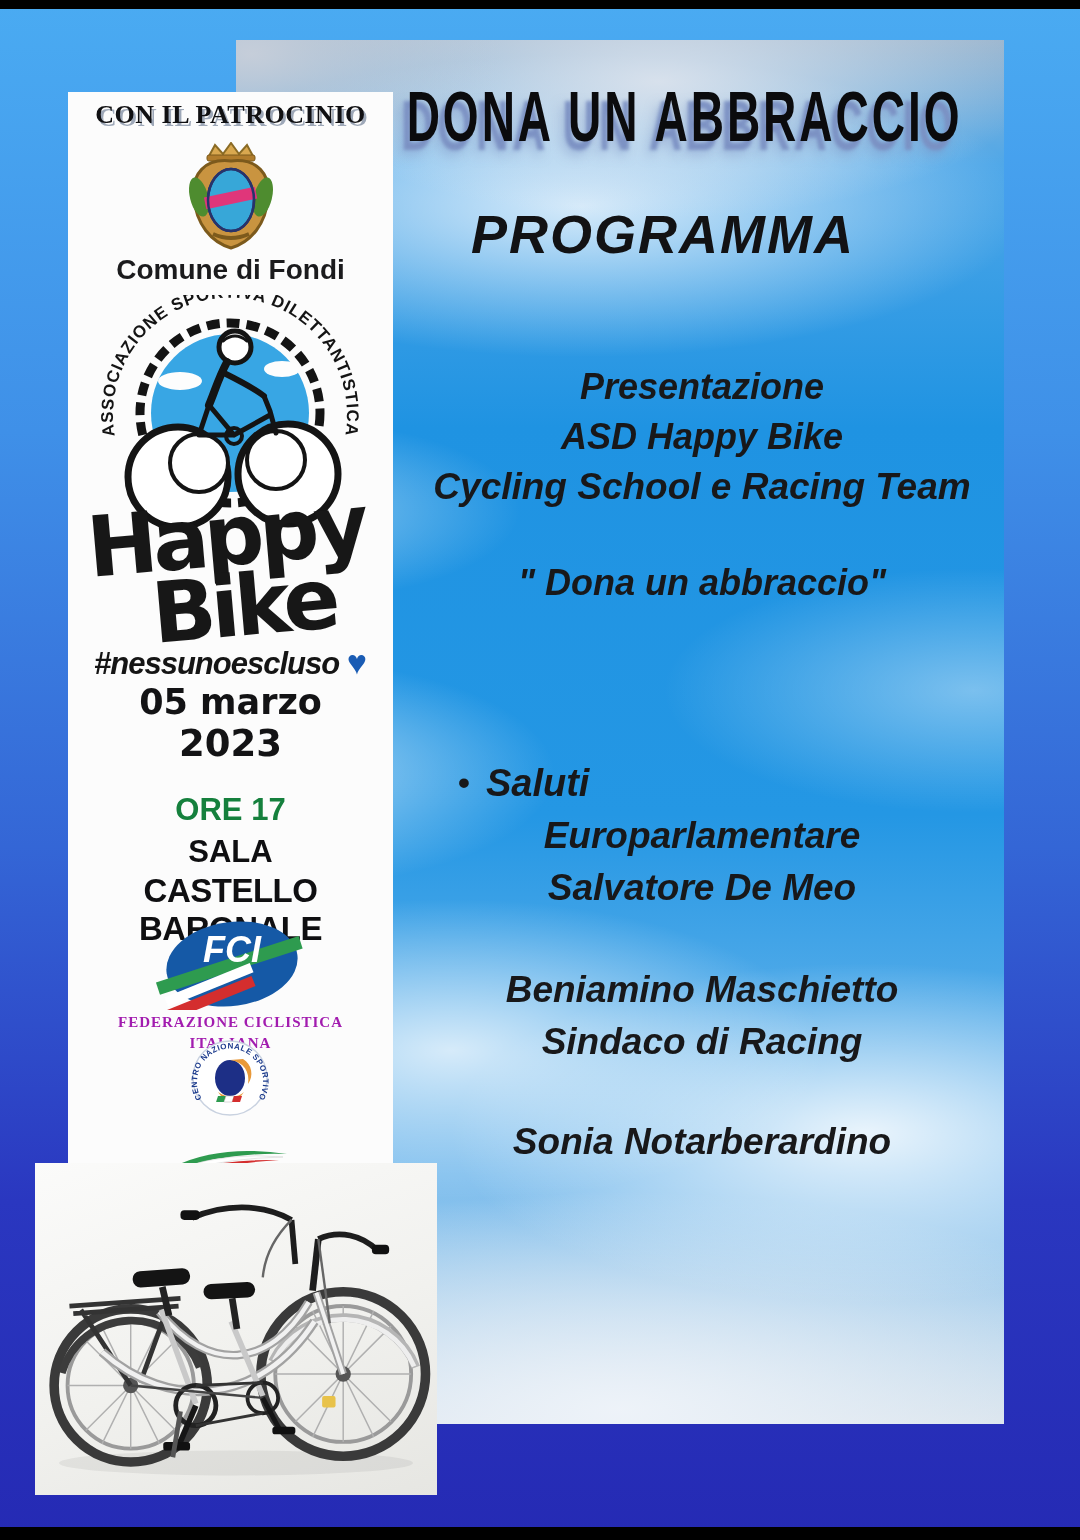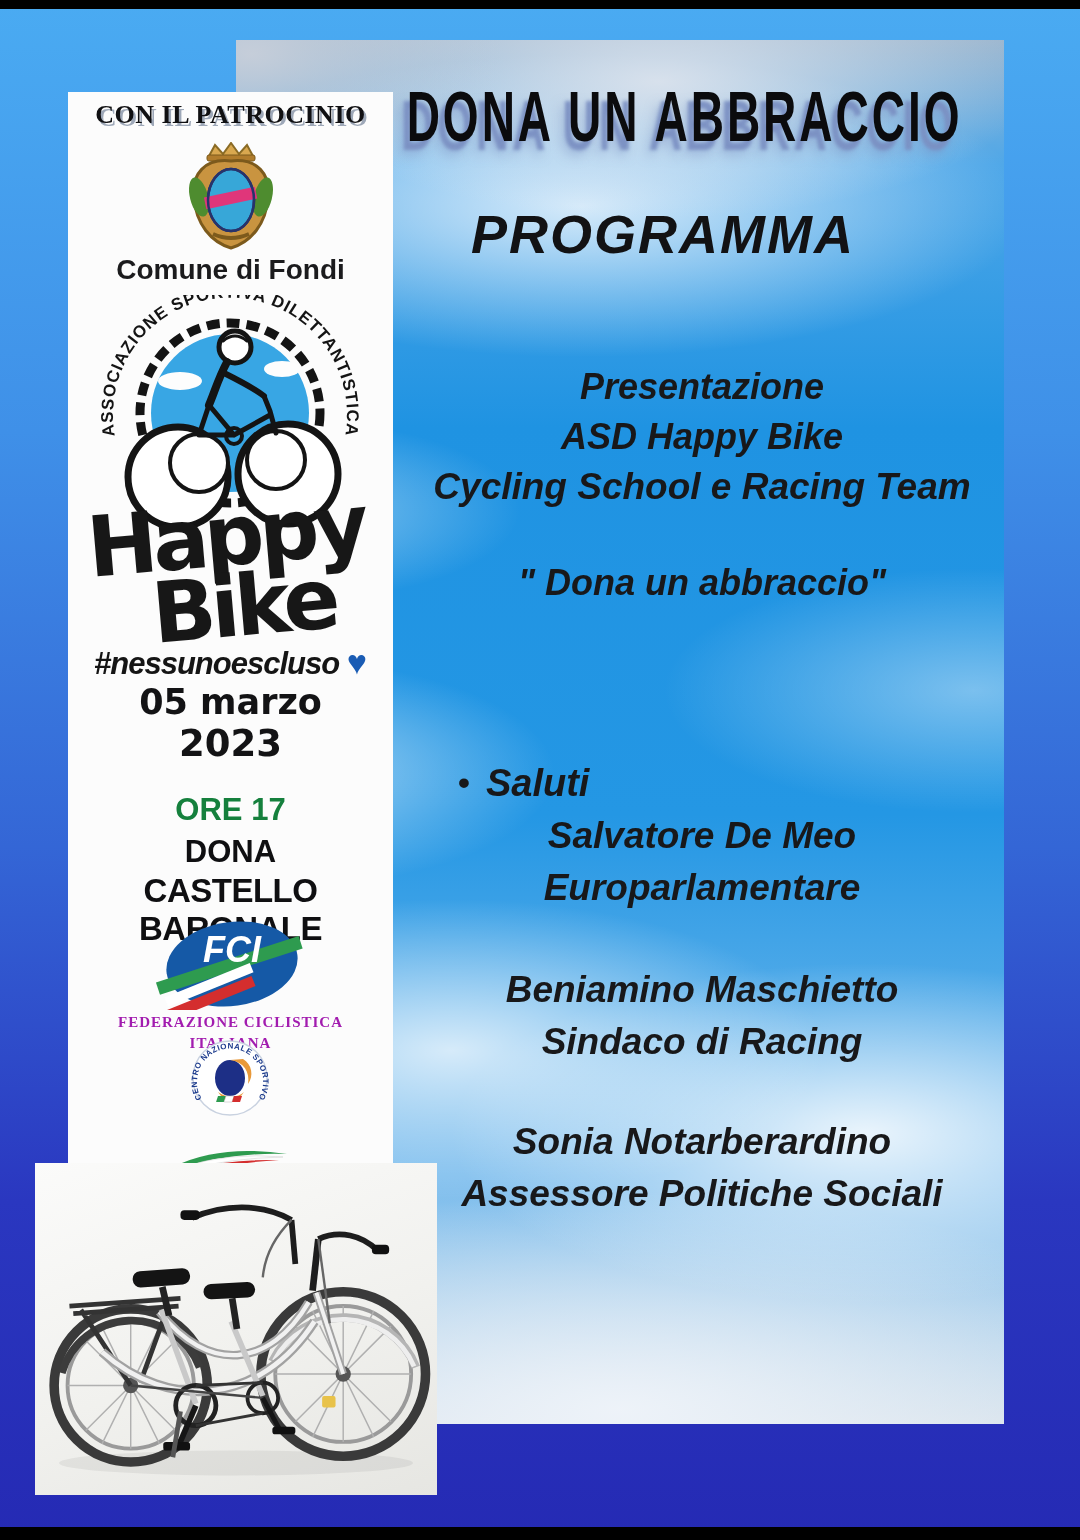--- a/index.html
+++ b/index.html
@@ -94,30 +94,29 @@
 
   <div class="prog block-fundraising">
     <div>" Dona un abbraccio"</div>
   </div>
 
   <div class="greet-header">
     <span class="bullet">•</span><span>Saluti</span>
   </div>
 
   <div class="greet-entry e0">
+    <div>Europarlamentare</div>
     <div>Salvatore De Meo</div>
-    <div>Europarlamentare</div>
   </div>
   <div class="greet-entry e1">
     <div>Beniamino Maschietto</div>
     <div>Sindaco di Racing</div>
   </div>
   <div class="greet-entry e2">
     <div>Sonia Notarberardino</div>
-    <div>Assessore Politiche Sociali</div>
   </div>
 
   <div class="sidebar">
 
     <div class="sb-abs patronage">CON IL PATROCINIO</div>
 
     <div class="sb-abs crest-wrap">
       <svg width="104" height="110" viewBox="0 0 104 110">
         <path d="M30,14 L36,3 L44,12 L52,1 L60,12 L68,3 L74,14 Z" fill="#d9a84f" stroke="#8a6b25" stroke-width="2"></path>
         <rect x="28" y="13" width="48" height="6" rx="2" fill="#b07c2c" stroke="#7c5a1c"></rect>
@@ -165,21 +164,21 @@
     </div>
 
     <div class="sb-abs hashtag-line">
       <span>#nessunoescluso</span>
       <span class="heart">♥</span>
     </div>
 
     <div class="sb-abs date1">05 marzo</div>
     <div class="sb-abs date2">2023</div>
     <div class="sb-abs time-line">ORE 17</div>
-    <div class="sb-abs venue1">DONA</div>
+    <div class="sb-abs venue1">SALA</div>
     <div class="sb-abs venue2">CASTELLO BARONALE</div>
 
     <div class="sb-abs fci-wrap">
       <svg width="325" height="92" viewBox="0 0 325 92">
         <g transform="rotate(-8 164 46)">
           <ellipse cx="164" cy="46" rx="66" ry="42" fill="#1559a6"></ellipse>
           <rect x="86" y="40" width="150" height="13" fill="#2e9b4f" transform="rotate(-10 164 46)"></rect>
           <rect x="92" y="58" width="92" height="10" fill="#ffffff" transform="rotate(-14 140 62)"></rect>
           <rect x="88" y="72" width="96" height="11" fill="#d42e2e" transform="rotate(-14 136 76)"></rect>
         </g>

